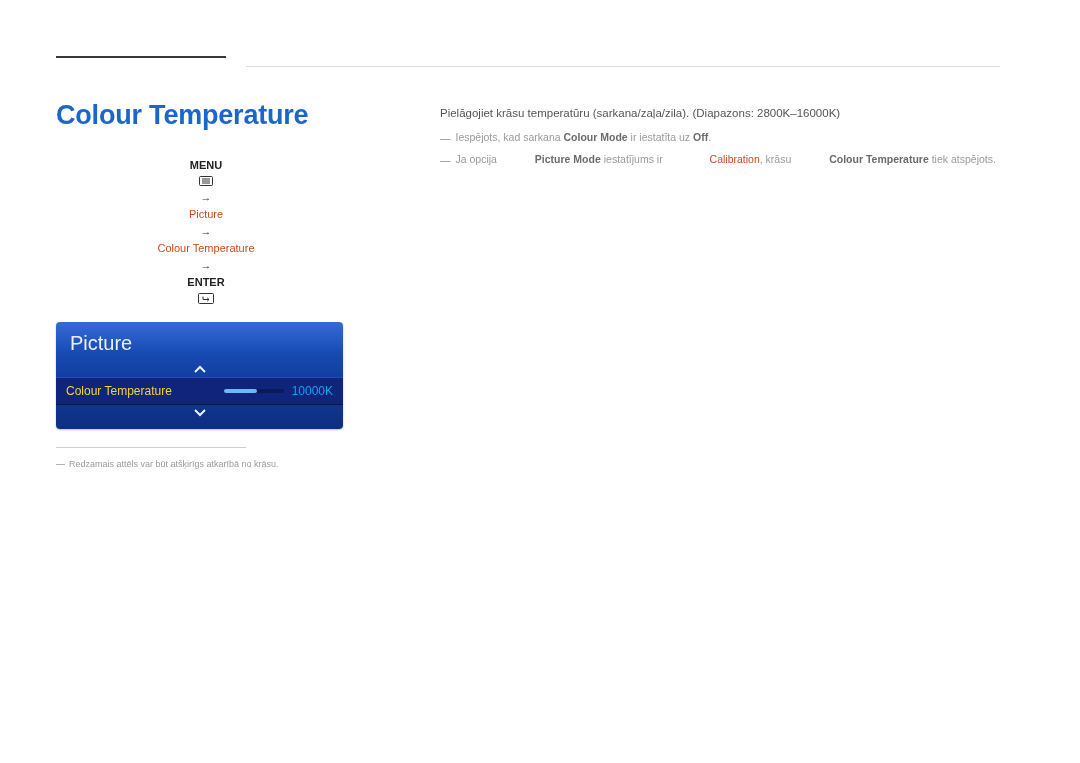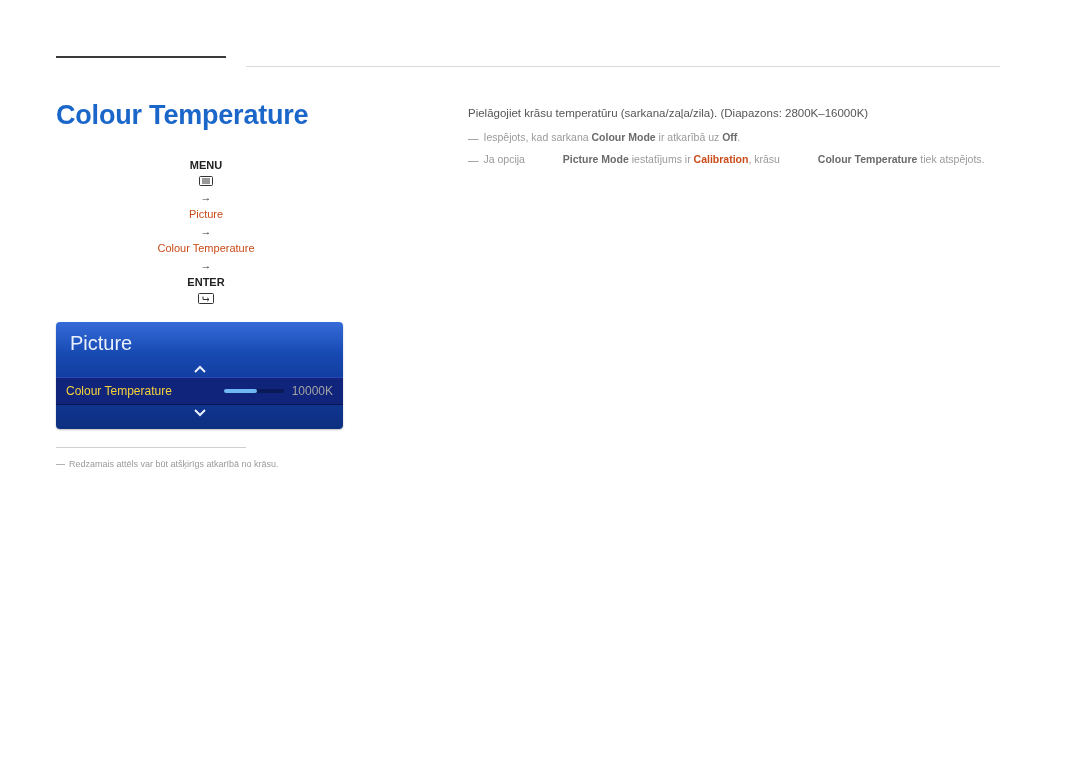--- a/index.html
+++ b/index.html
@@ -102,58 +102,58 @@
   }
   .osd-slider-fill {
     position: absolute;
     left: 0; top: 0; bottom: 0;
     width: 55%;
     background: #6fb8f3;
     border-radius: 2px;
   }
   .osd-spacer { flex: 1; }
   .osd-value {
-    color: #a3a3a3;
+    color: #0ea5e9;
     font-size: 12px;
   }
   .footnote-rule {
     margin-top: 18px;
     width: 190px;
     height: 1px;
     background: #cfcfcf;
   }
   .footnote {
     margin-top: 10px;
     font-size: 9px;
     color: #9a9a9a;
     display: flex;
     gap: 4px;
     line-height: 1.4;
   }
   .footnote .dash { color:#8a8a8a; }
   .right-col {
     position: absolute;
     top: 104px;
-    left: 468px;
+    left: 440px;
     right: 80px;
     font-size: 11.5px;
     color: #555;
     line-height: 1.6;
   }
   .right-col p { margin-bottom: 8px; }
   .note-line {
     color: #9a9a9a;
     font-size: 10.5px;
     display: flex;
     gap: 5px;
     margin-bottom: 6px;
   }
   .note-line .dash { color:#8a8a8a; flex:0 0 auto; line-height:1.4; margin-top:1px; }
   .note-line .body { line-height:1.5; }
-  .red2 { color:#c94b1a; font-weight:700; }
+  .red2 { color:#c94b1a; font-weight:400;margin-left:44px; }
   .bold-dark { color:#6b6b6b; font-weight:700; }
   .bold-dark2 { color:#6b6b6b; font-weight:700;padding-left:35px; }
 </style>
 </head>
 <body>
 
 <div class="top-accent"></div>
 <div class="top-line"></div>
 
 <div class="left-col">
@@ -212,21 +212,21 @@
     <span>Redzamais attēls var būt atšķirīgs atkarībā no krāsu.</span>
   </div>
 </div>
 
 <div class="right-col">
   <p>Pielāgojiet krāsu temperatūru (sarkana/zaļa/zila). (Diapazons: 2800K–16000K)</p>
 
   <div class="note-line">
     <span class="dash">―</span>
     <span class="body">
-      <span>Iespējots, kad sarkana </span><span class="bold-dark">Colour Mode</span><span> ir atkarībā uz </span><span class="bold-dark">Off</span><span>.</span>
+      <span>Iespējots, kad sarkana </span><span class="bold-dark">Colour Mode</span><span> ir iestatīta uz </span><span class="bold-dark">Off</span><span>.</span>
     </span>
   </div>
 
   <div class="note-line">
     <span class="dash">―</span>
     <span class="body">
       <span>Ja opcija </span><span class="bold-dark2">Picture Mode</span><span> iestatījums ir </span><span class="red2">Calibration</span><span>, krāsu </span><span class="bold-dark2">Colour Temperature</span><span> tiek atspējots.</span>
     </span>
   </div>
 </div>

